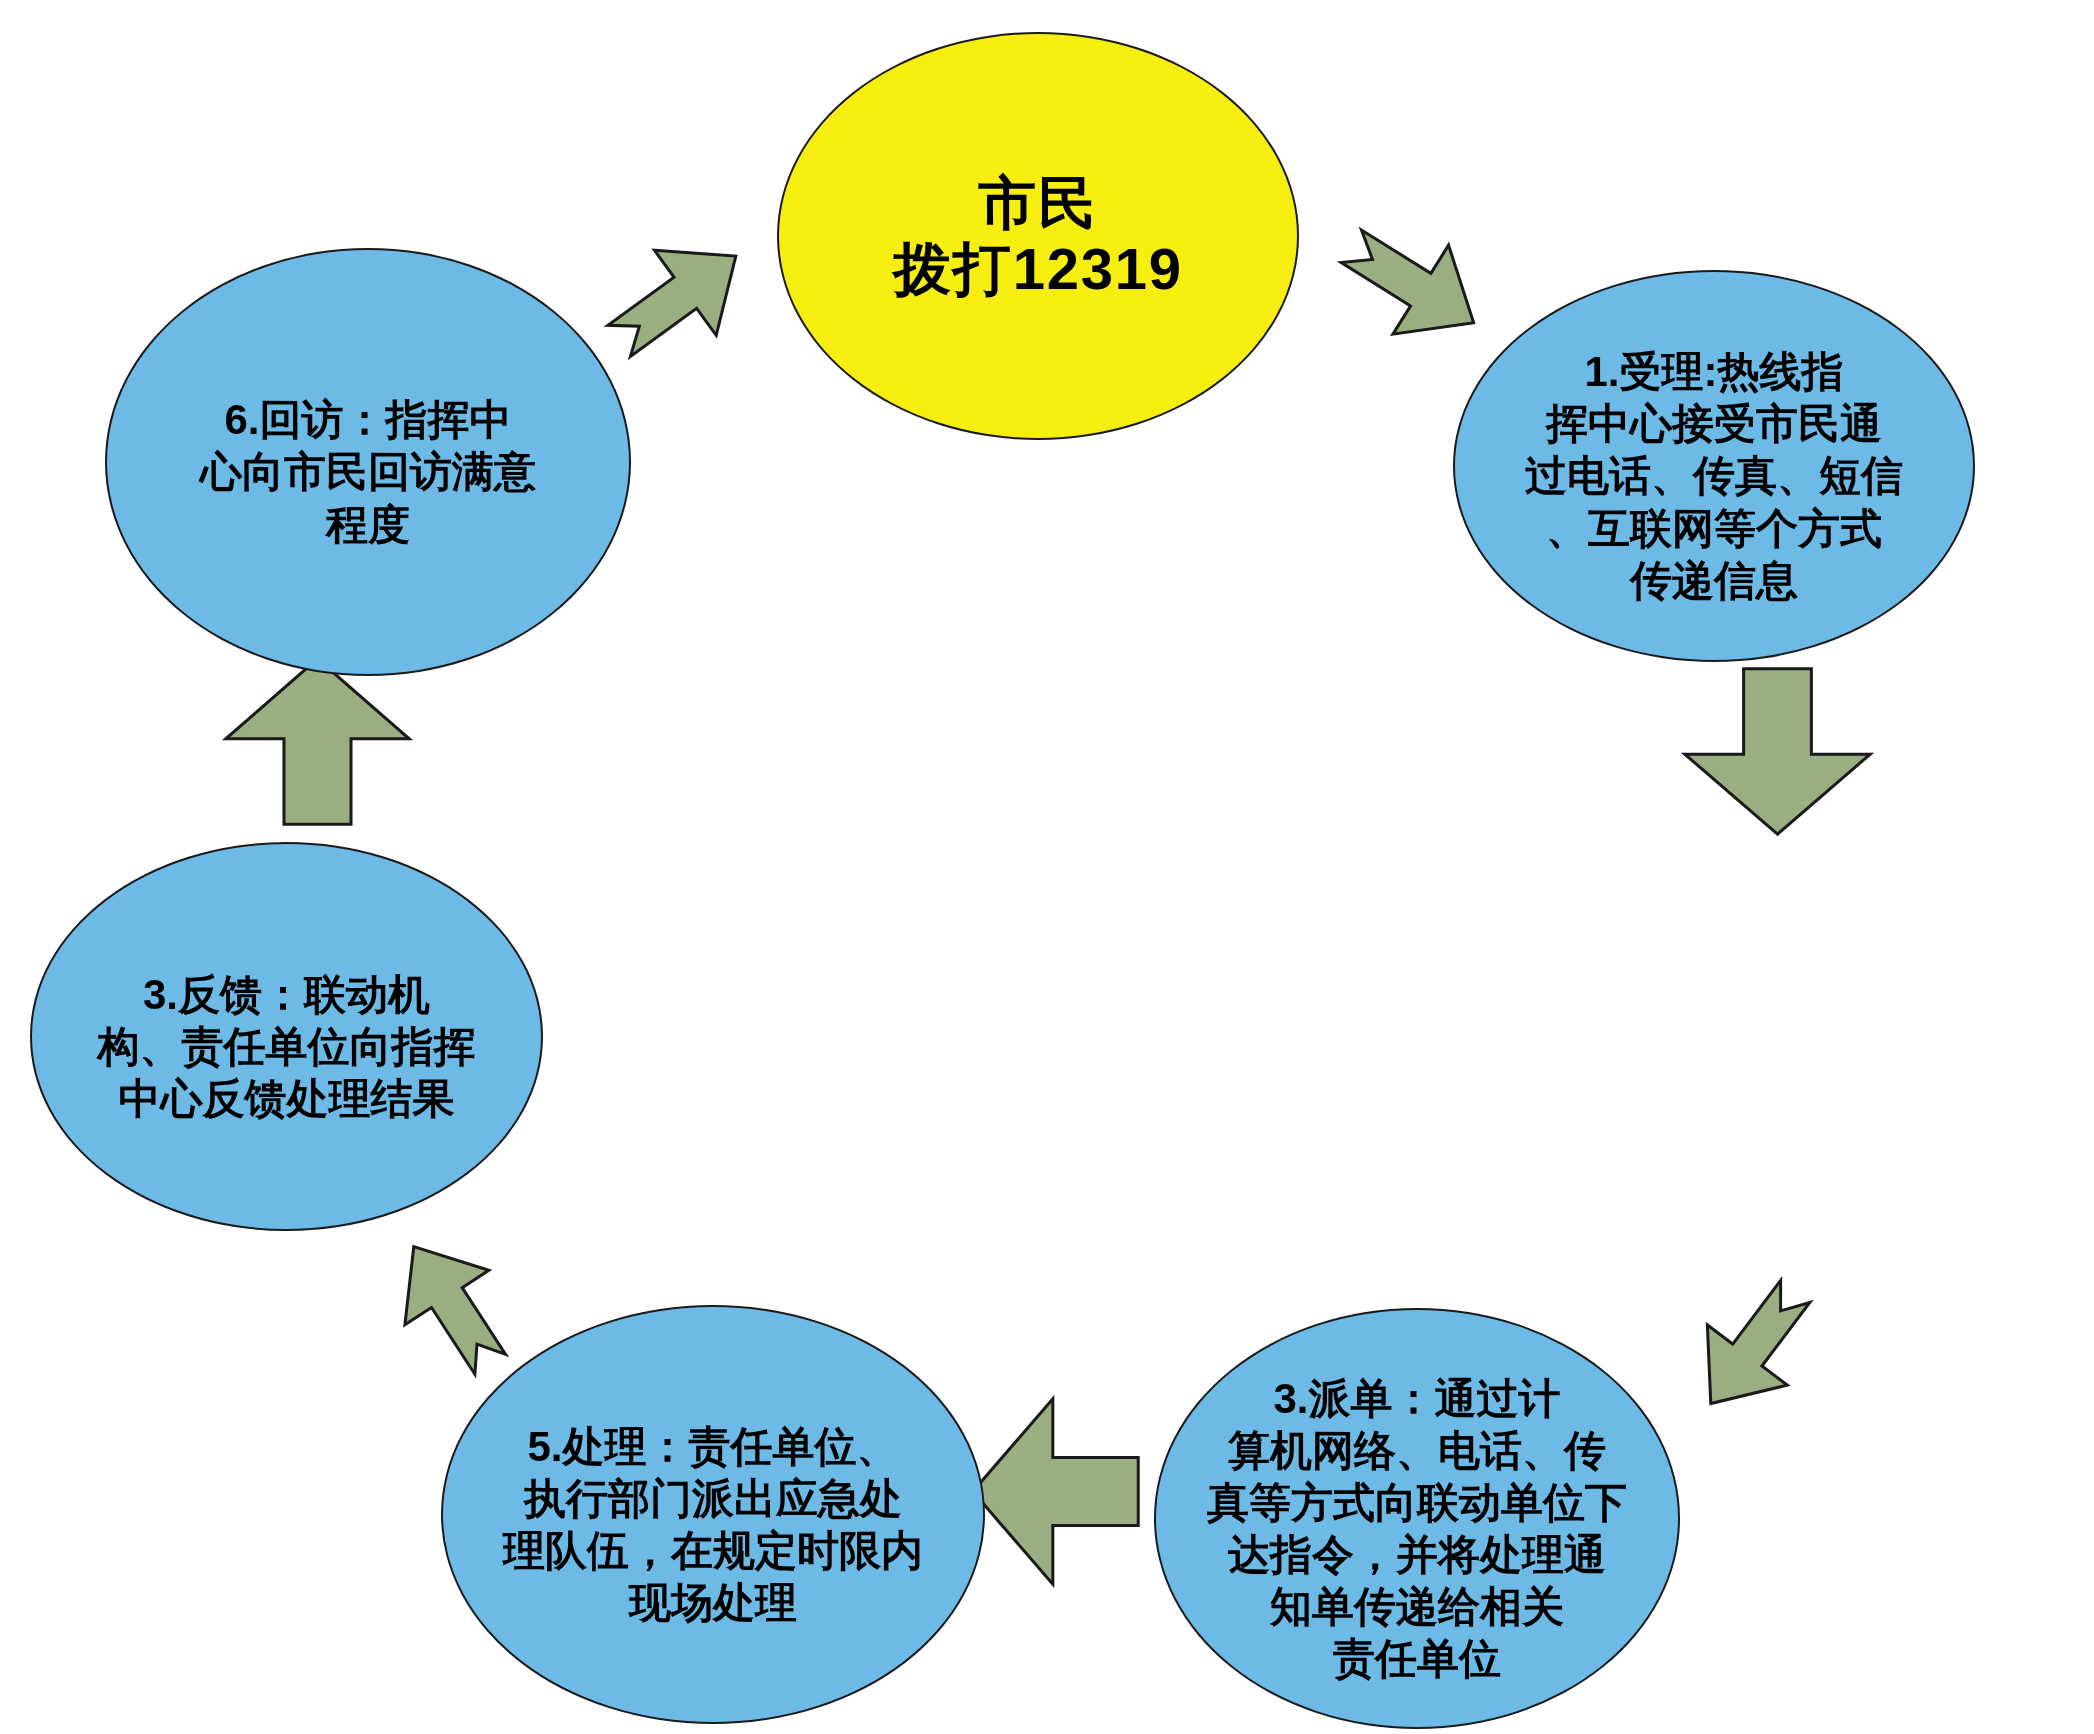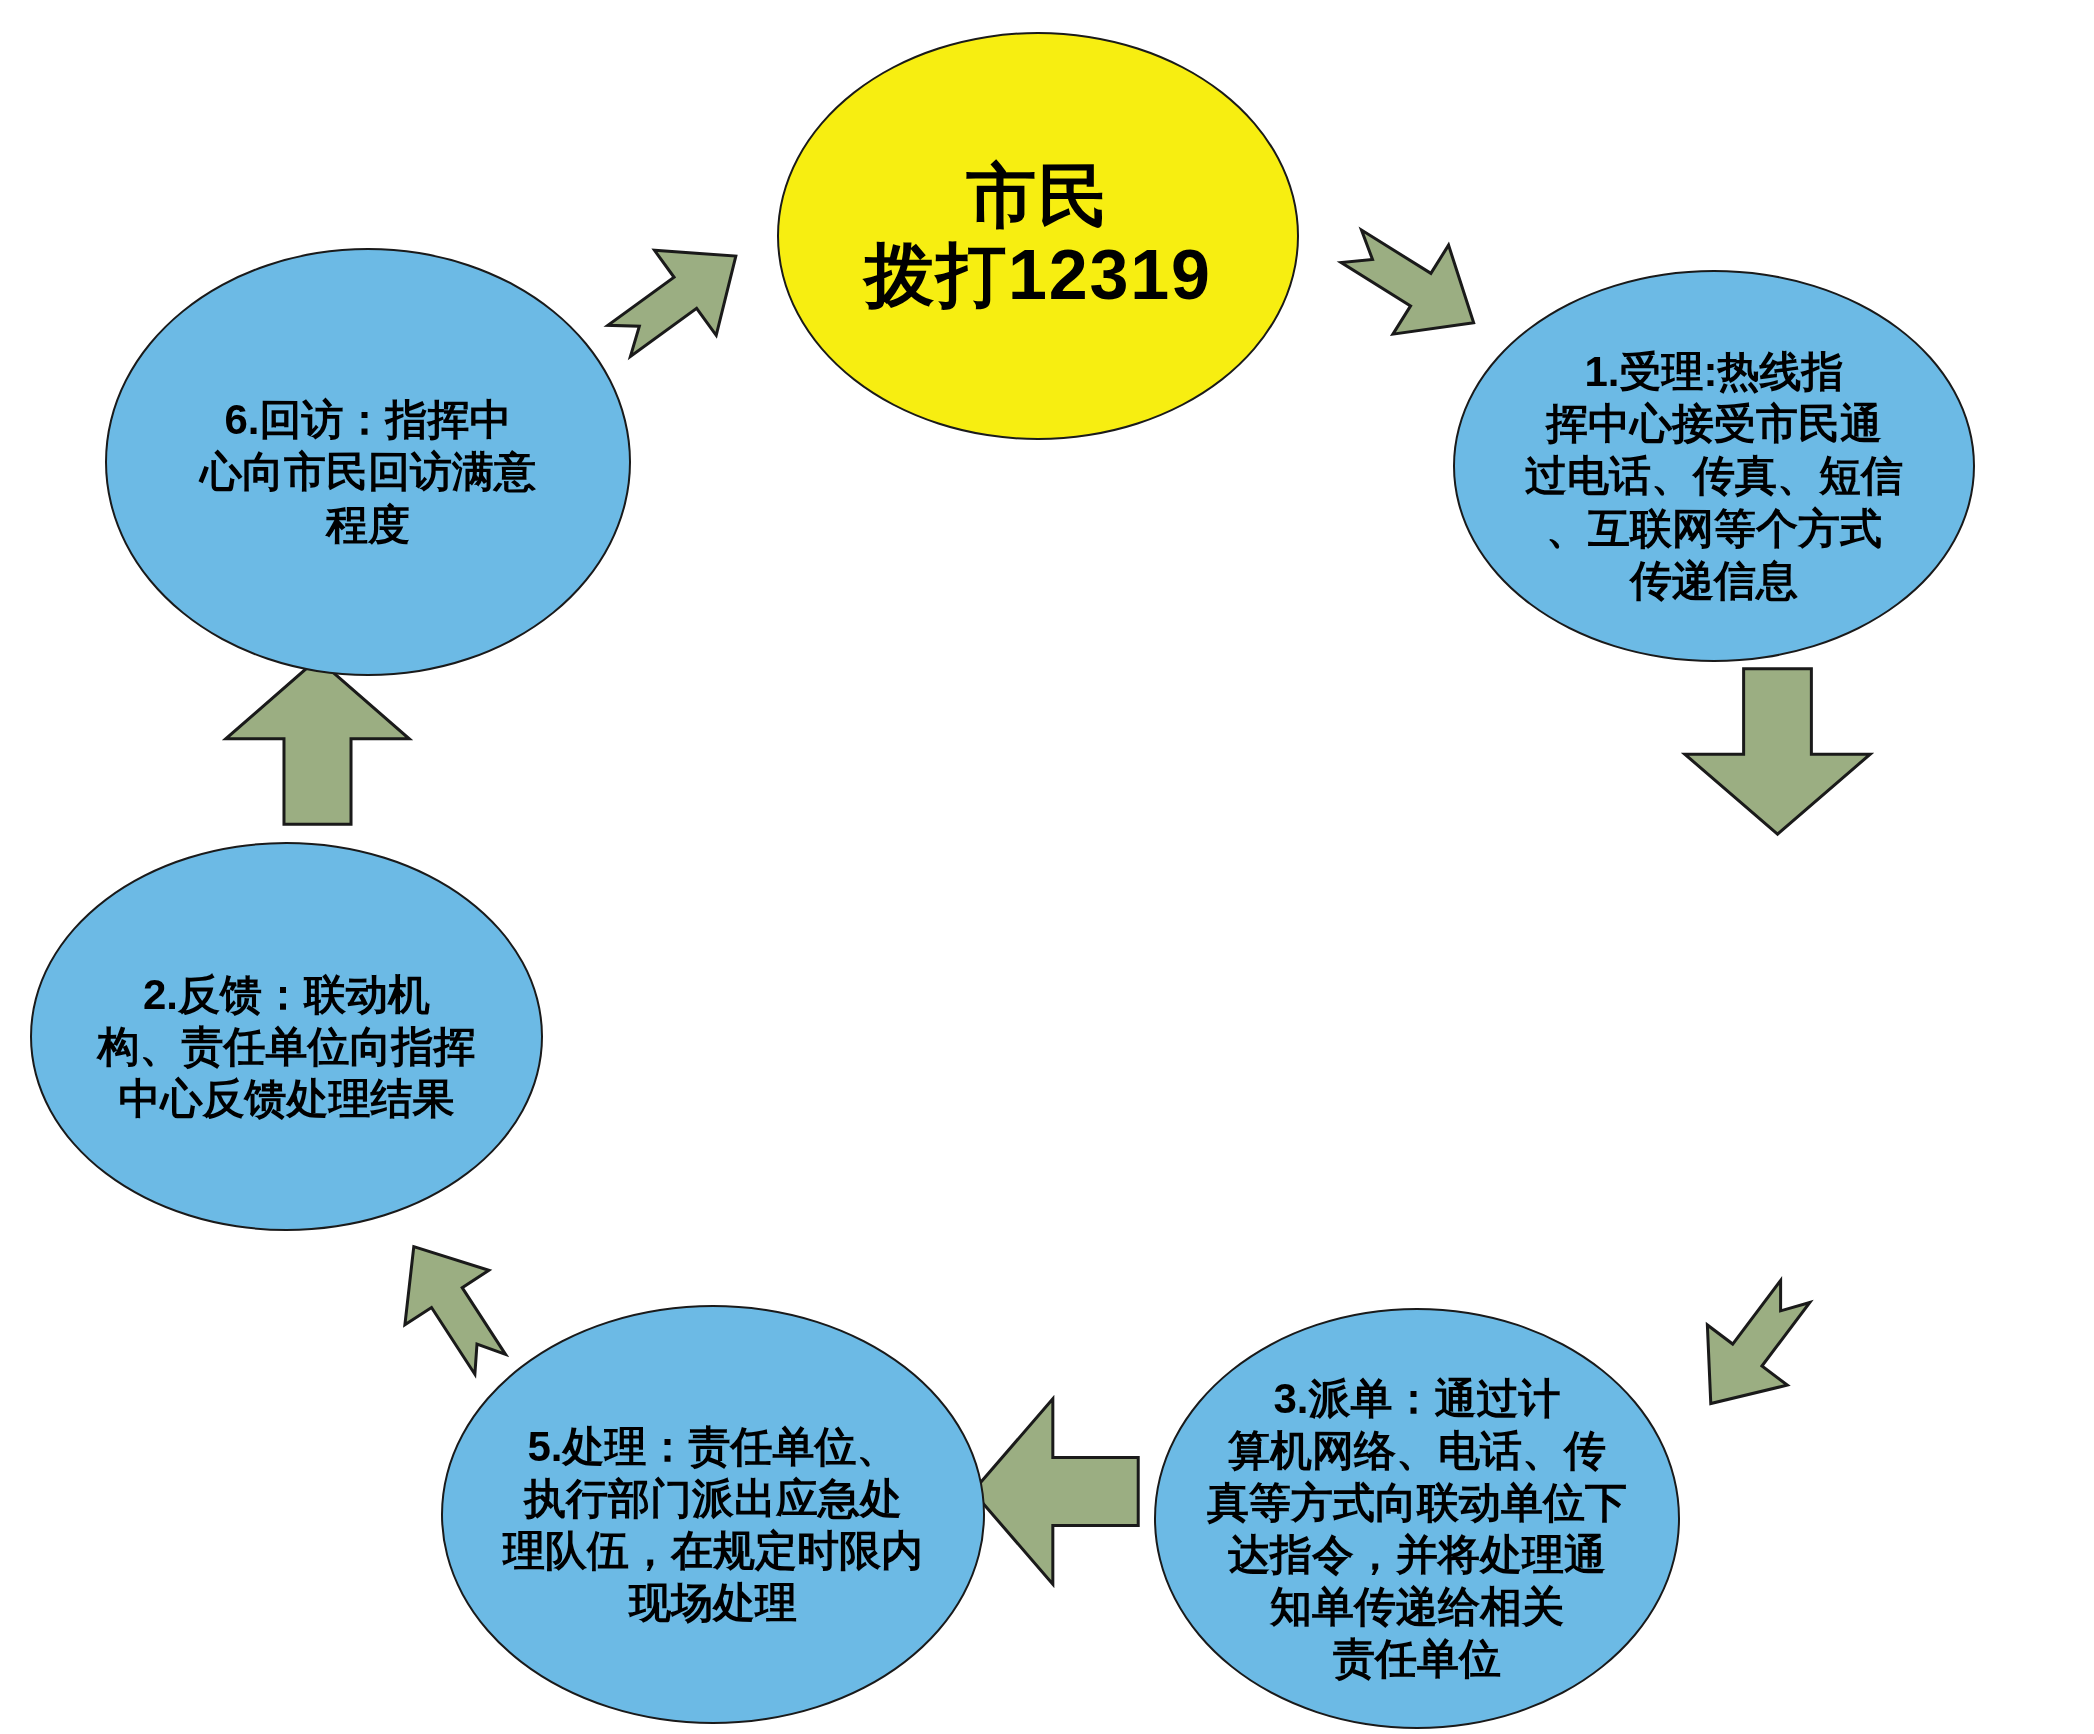--- a/index.html
+++ b/index.html
@@ -32,21 +32,21 @@
     white-space:pre-line;
     font-weight:700;
     color:var(--text);
   }
   .node.center-node{
     left:777px;top:32px;width:522px;height:408px;
     background:var(--center-fill);
     z-index:3;
   }
   .node.center-node .node-label{
-    font-size:70px;line-height:1.13;letter-spacing:1.8px;
+    font-size:58px;line-height:1.13;letter-spacing:1.8px;
   }
   .node.step-node{
     background:var(--step-fill);
     z-index:2;
   }
   .node.step-node .node-label{
     font-size:42px;line-height:1.24;margin-top:21px;
   }
   #step-1{left:1453px;top:270px;width:522px;height:392px;}
   #step-2{left:1538px;top:847px;width:506px;height:383px;}
@@ -100,21 +100,21 @@
   </div>
 
   <div class="node step-node" id="step-4">
     <div class="node-label">5.处理：责任单位、
 执行部门派出应急处
 理队伍，在规定时限内
 现场处理</div>
   </div>
 
   <div class="node step-node" id="step-5">
-    <div class="node-label">2.反馈：联动机
+    <div class="node-label">3.反馈：联动机
 构、责任单位向指挥
 中心反馈处理结果</div>
   </div>
 
   <div class="node step-node" id="step-6">
     <div class="node-label">6.回访：指挥中
 心向市民回访满意
 程度</div>
   </div>
 

